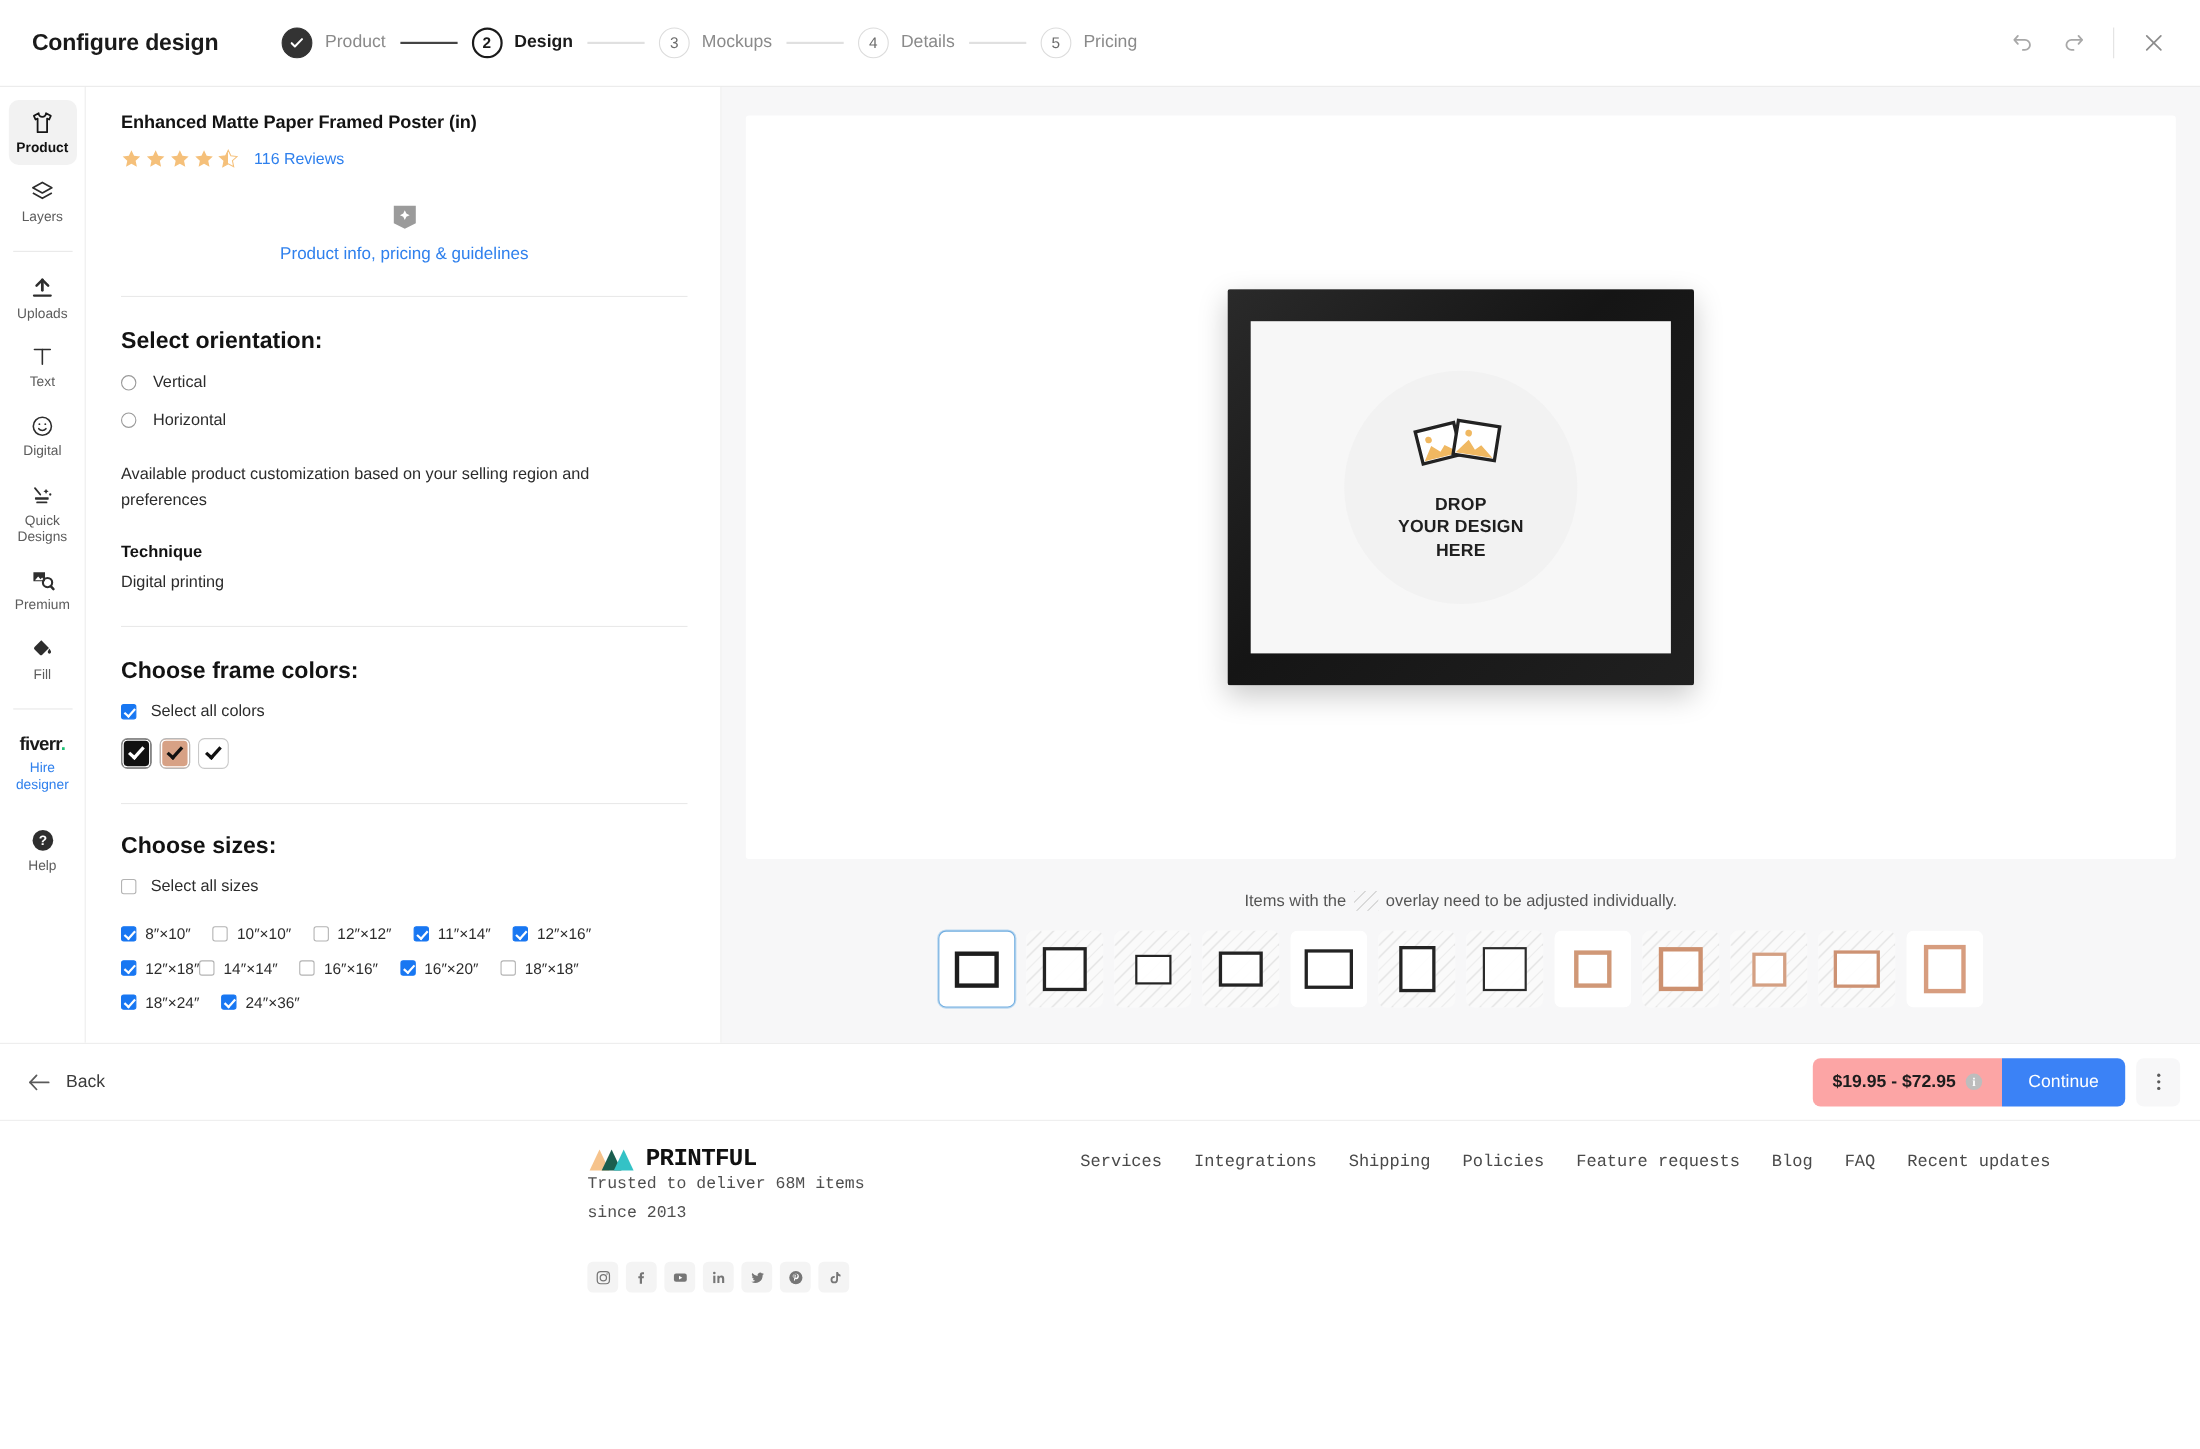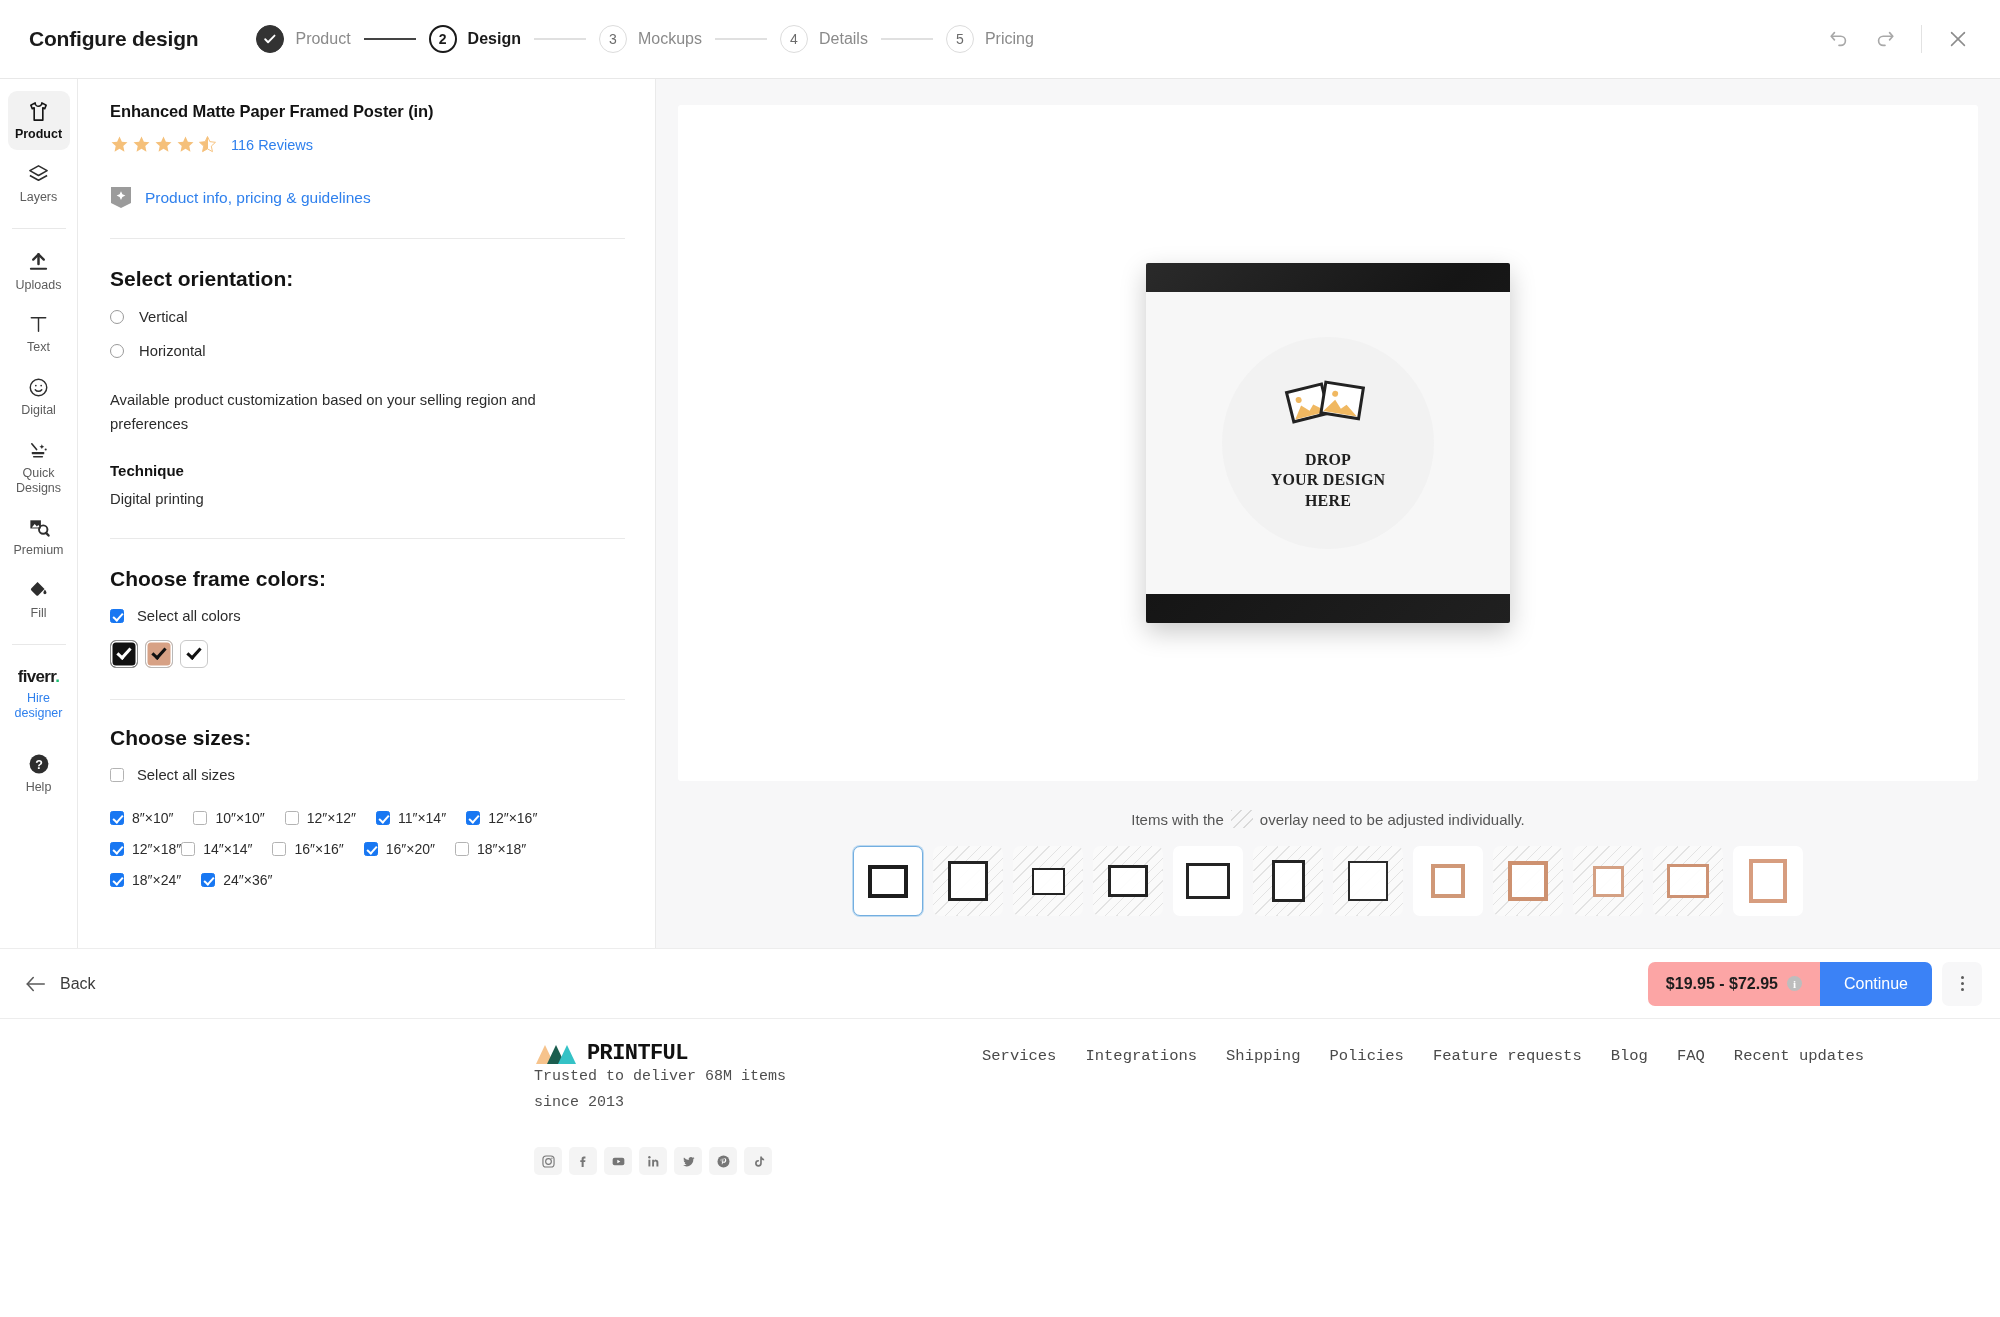--- a/index.html
+++ b/index.html
@@ -70,21 +70,21 @@
   
   .panel {
     position: absolute; left: 78px; top: 79px; width: 578px; height: 869px;
     background: #fff; border-right: 1px solid #eaeaea;
     padding: 23px 30px 0 32px; overflow: hidden;
   }
   .prod-title { font-size: 16.5px; font-weight: 700; color: #131313; letter-spacing: -0.1px; }
   .rating-row { display: flex; align-items: center; margin-top: 14px; gap: 14px; }
   .stars { display: flex; gap: 3px; }
   .reviews { font-size: 14.5px; color: #2f80ed; cursor: pointer; }
-  .info-row { display: flex; align-items: center; gap: 13px; margin-top: 32px; cursor: pointer; }
+  .info-row { display: flex; align-items: center; gap: 13px; margin-top: 32px; cursor: pointer; flex-direction: column; }
   .info-link { font-size: 15.5px; color: #2f80ed; }
   .hr { height: 1px; background: #e9e9e9; margin: 29px 0 0; }
 
   .sec-title { font-size: 21px; font-weight: 700; color: #131313; }
   .radio-row { display: flex; align-items: center; gap: 15px; margin-top: 18px; cursor: pointer; }
   .radio {
     width: 14px; height: 14px; border-radius: 50%; border: 1.4px solid #9a9a9a; background: #fff; flex: none;
   }
   .radio-label { font-size: 14.8px; color: #2c2c2c; }
   .note {
@@ -126,25 +126,24 @@
   
   .canvas-wrap {
     position: absolute; left: 656px; top: 79px; width: 1344px; height: 869px;
     background: #f7f7f8; padding: 26px 22px 0 22px;
   }
   .canvas {
     width: 1300px; height: 676px; background: #fff; border-radius: 3px;
     position: relative; display: flex; align-items: center; justify-content: center;
   }
   .frame-outer {
-    width: 364px; height: 360px; background: #1b1b1b; border-radius: 2px;
+    width: 424px; height: 360px; background: #1b1b1b; border-radius: 2px;
     box-shadow: 0 9px 26px rgba(0,0,0,.21);
     display: flex; align-items: center; justify-content: center;
     background-image: linear-gradient(135deg,#2a2a2a 0%,#151515 45%,#202020 100%);
-    font-family: Liberation Serif, serif;
   }
   .frame-mat {
     width: 382px; height: 302px; background: #f7f7f7;
     display: flex; align-items: center; justify-content: center; position: relative;
   }
   .drop-circle {
     width: 212px; height: 212px; border-radius: 50%; background: #f2f2f2;
     display: flex; flex-direction: column; align-items: center; justify-content: center;
   }
   .drop-text {

